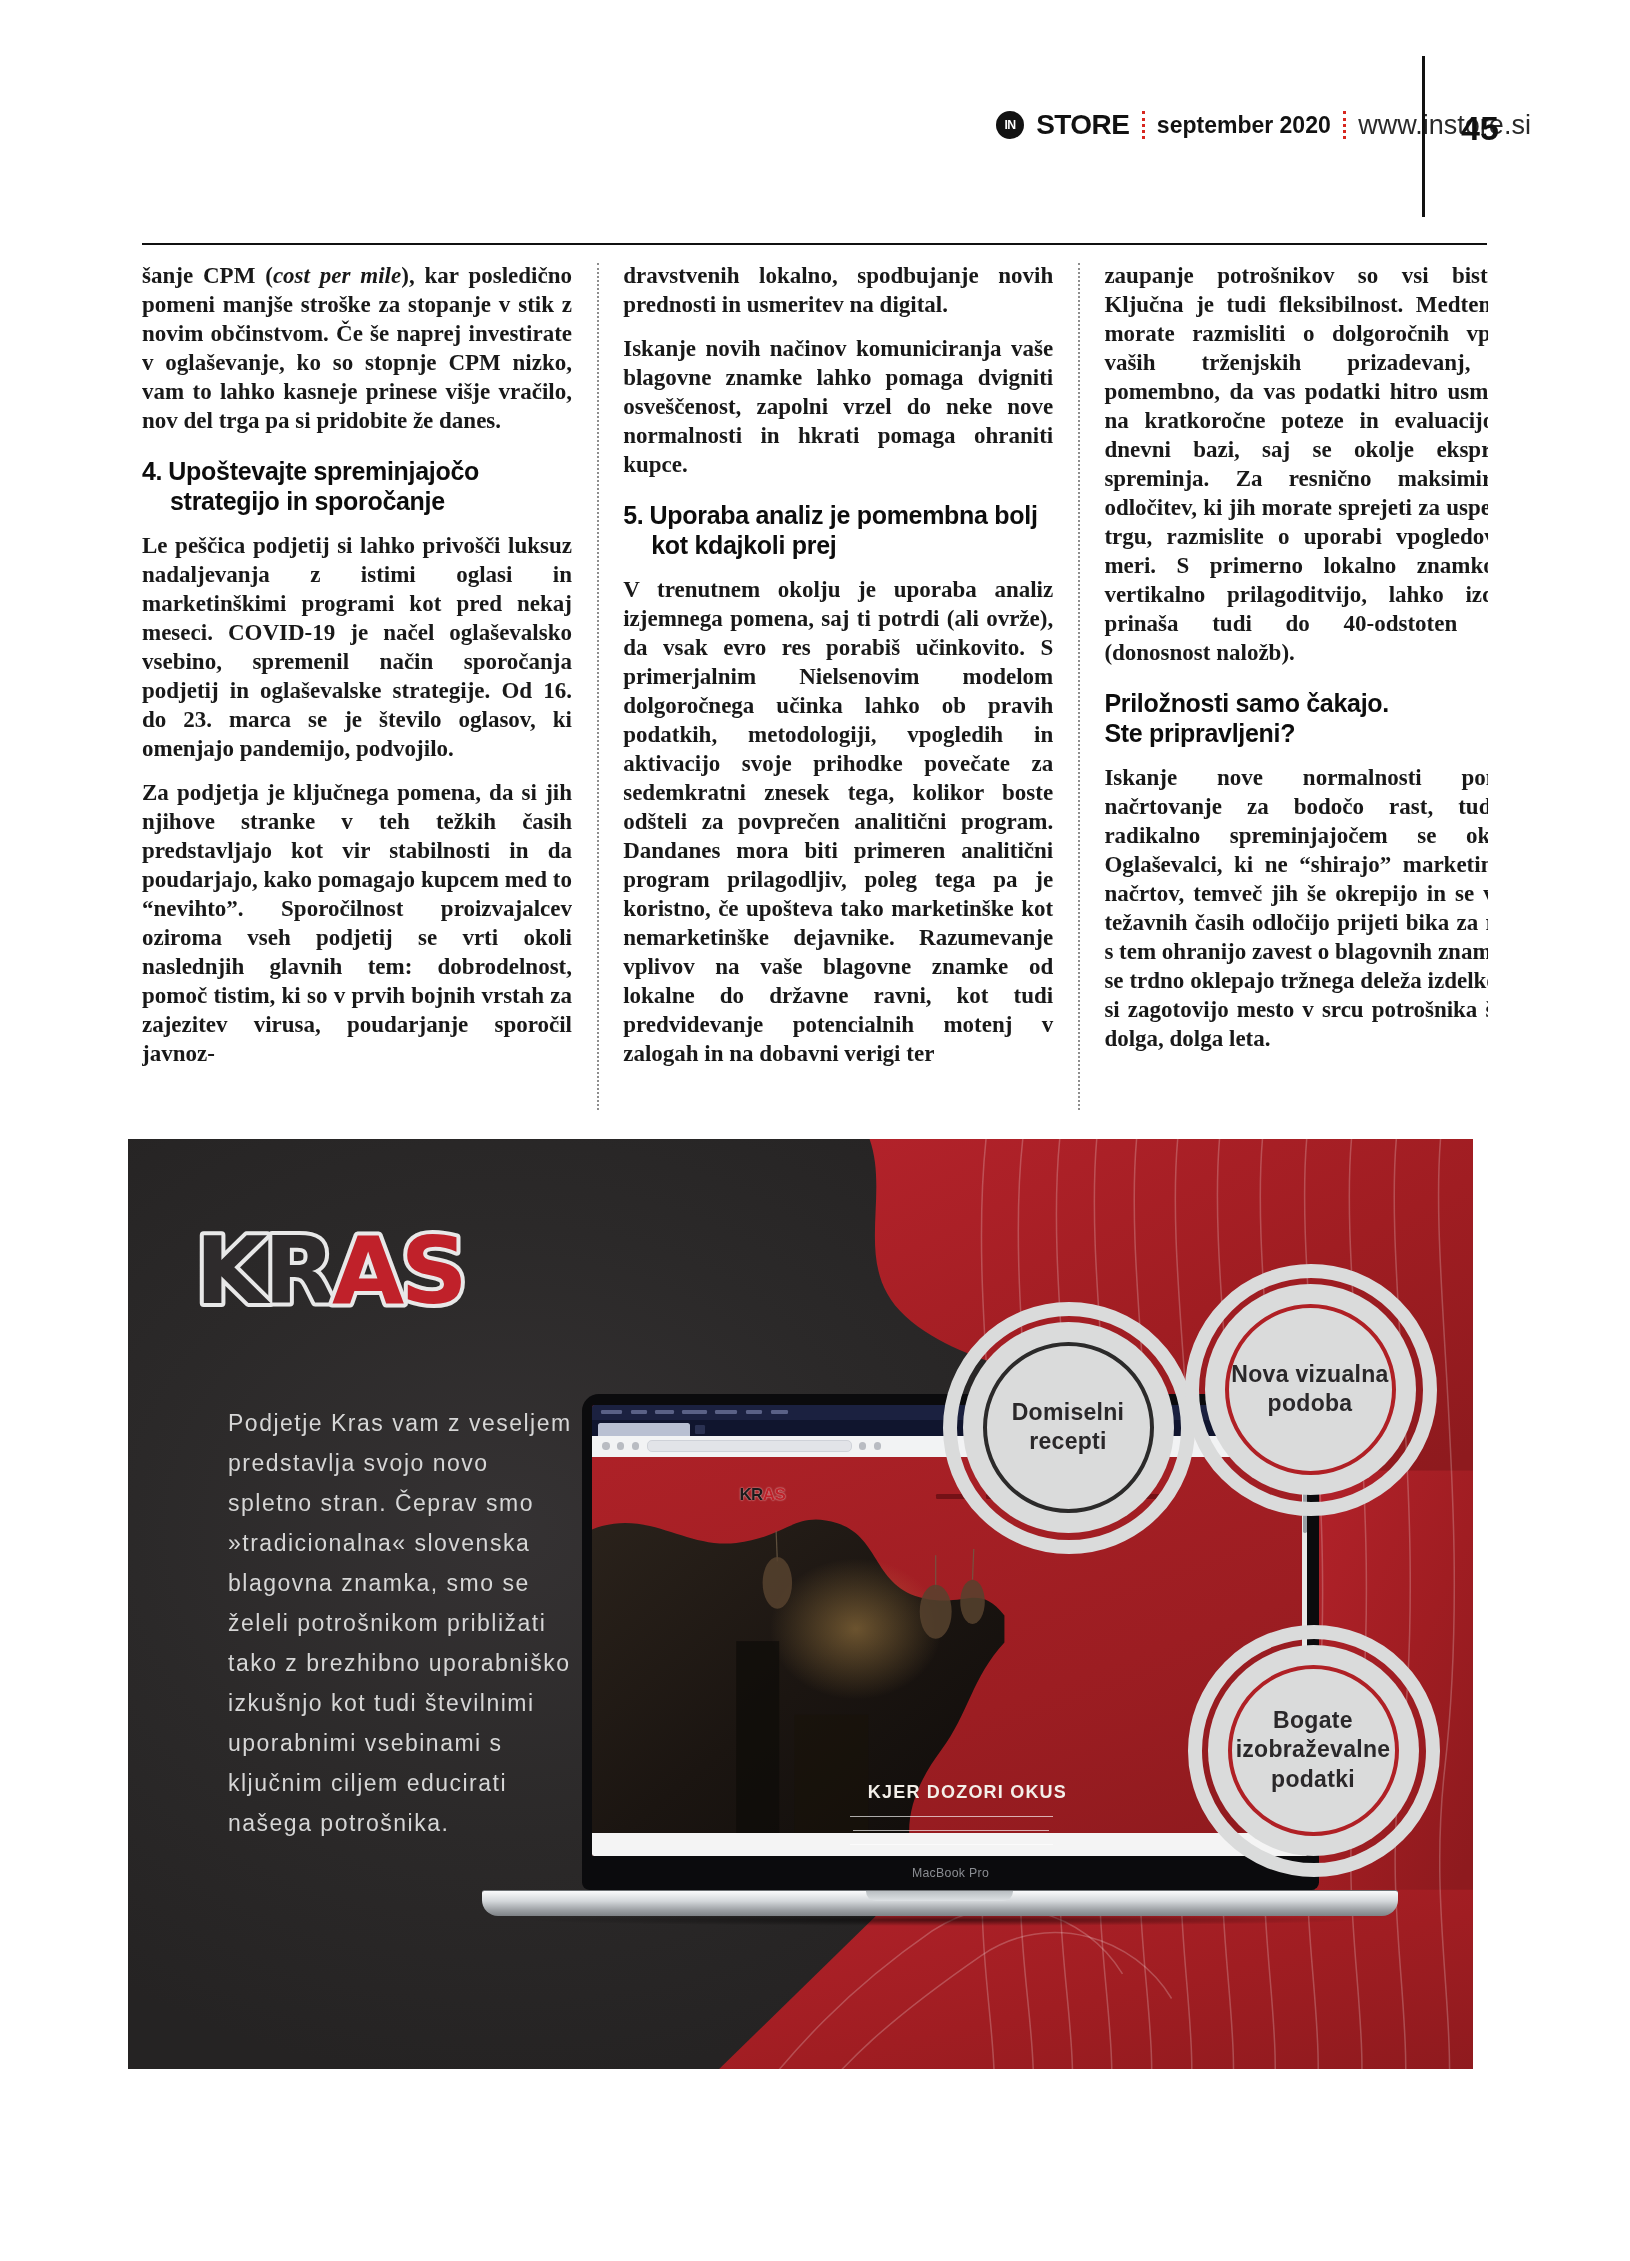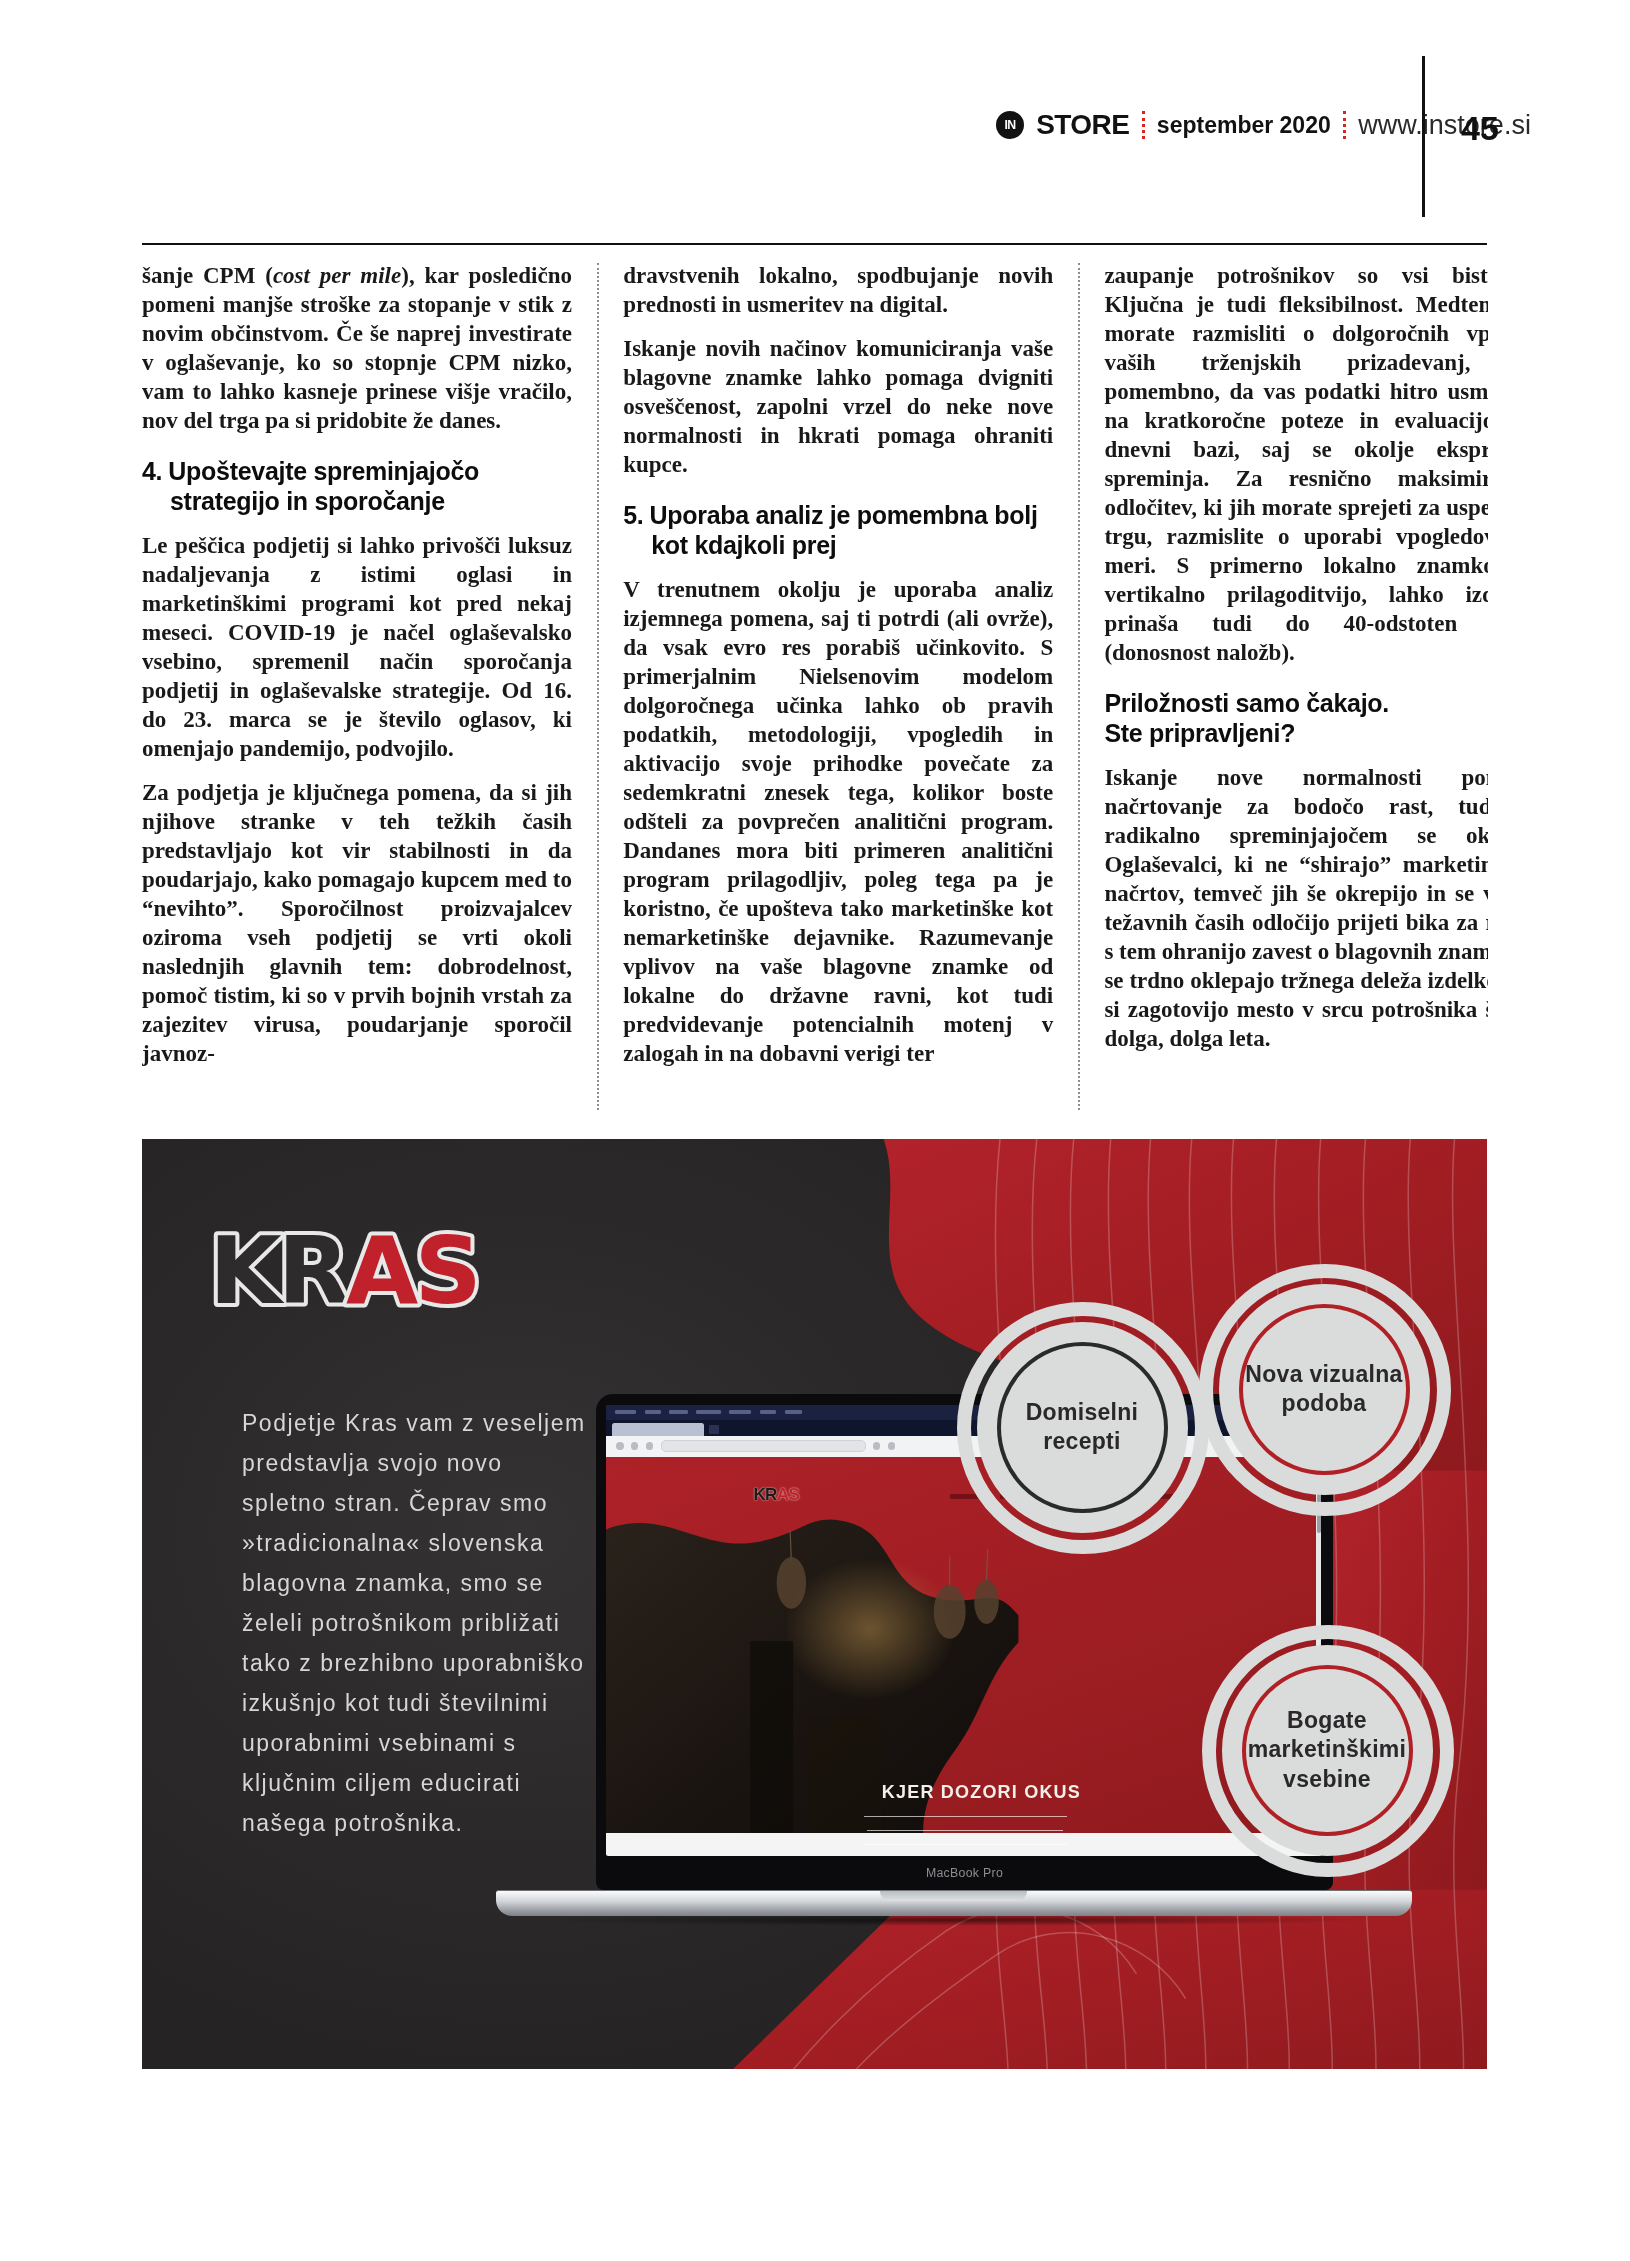--- a/index.html
+++ b/index.html
@@ -25,21 +25,21 @@
   .colsep{flex:0 0 0;width:0;border-left:2.5px dotted #8d8d8d;margin:2.5px 24.6px 0 24.6px;height:847px;}
   .col p{margin:0 0 14.7px 0;text-align:justify;font-family:"Liberation Serif", serif;
     font-size:23px;line-height:29px;color:#191919;font-weight:bold;}
   .col p:first-child{margin-top:1.2px;}
   .col-heading{font-family:"Liberation Sans", sans-serif;font-weight:700;font-size:25px;line-height:30px;
     letter-spacing:-0.3px;color:#0d0d0d;margin:21px 0 14.7px 0;padding-left:28px;text-indent:-28px;}
   .col-heading.nohang{padding-left:0;text-indent:0;margin-bottom:14.7px;}
   .col-heading .hnum{margin-right:6.1px;}
 
   
-  .ad{position:absolute;left:142px;top:1139px;width:1345px;height:930px;overflow:hidden;
+  .ad{position:absolute;left:128px;top:1139px;width:1345px;height:930px;overflow:hidden;
     background:radial-gradient(675px 553px at 28% 42%, #353233 0%, #2b2929 55%, #252323 100%);}
   .ad-bg{position:absolute;inset:0;z-index:0;}
 
   .kras-logo{position:absolute;left:61px;top:66px;z-index:3;}
   .ad-intro{position:absolute;left:100px;top:264px;width:344px;z-index:3;
     font-size:23px;line-height:40px;letter-spacing:1.5px;color:#d6d6d6;font-weight:400;}
 
   
   .badge{position:absolute;width:252px;height:252px;border-radius:50%;
     border:14.7px solid #dadbdb;box-sizing:border-box;z-index:4;}
@@ -259,18 +259,18 @@
       <span>Domiselni recepti</span>
     </div>
   </div>
   <div class="badge badge2">
     <div class="badge-inner" style="outline:4.3px solid #b02025;outline-offset:-24.6px;">
       <span>Nova vizualna podoba</span>
     </div>
   </div>
   <div class="badge badge3">
     <div class="badge-inner" style="outline:4.3px solid #b02025;outline-offset:-24.6px;">
-      <span>Bogate marketinškimi vsebine</span>
+      <span>Bogate izobraževalne podatki</span>
     </div>
   </div>
 
 </div>
 
 
 </body></html>

